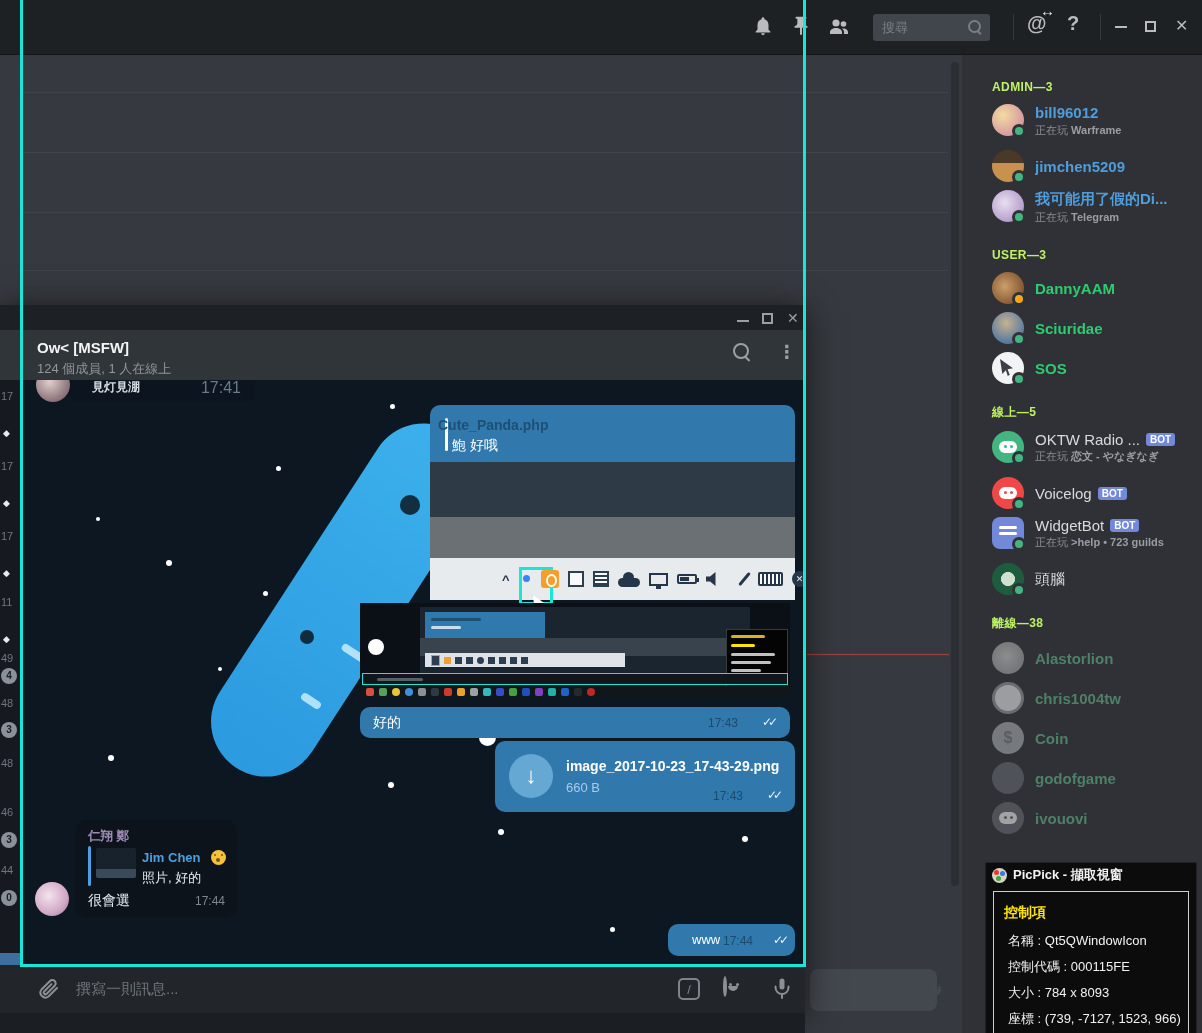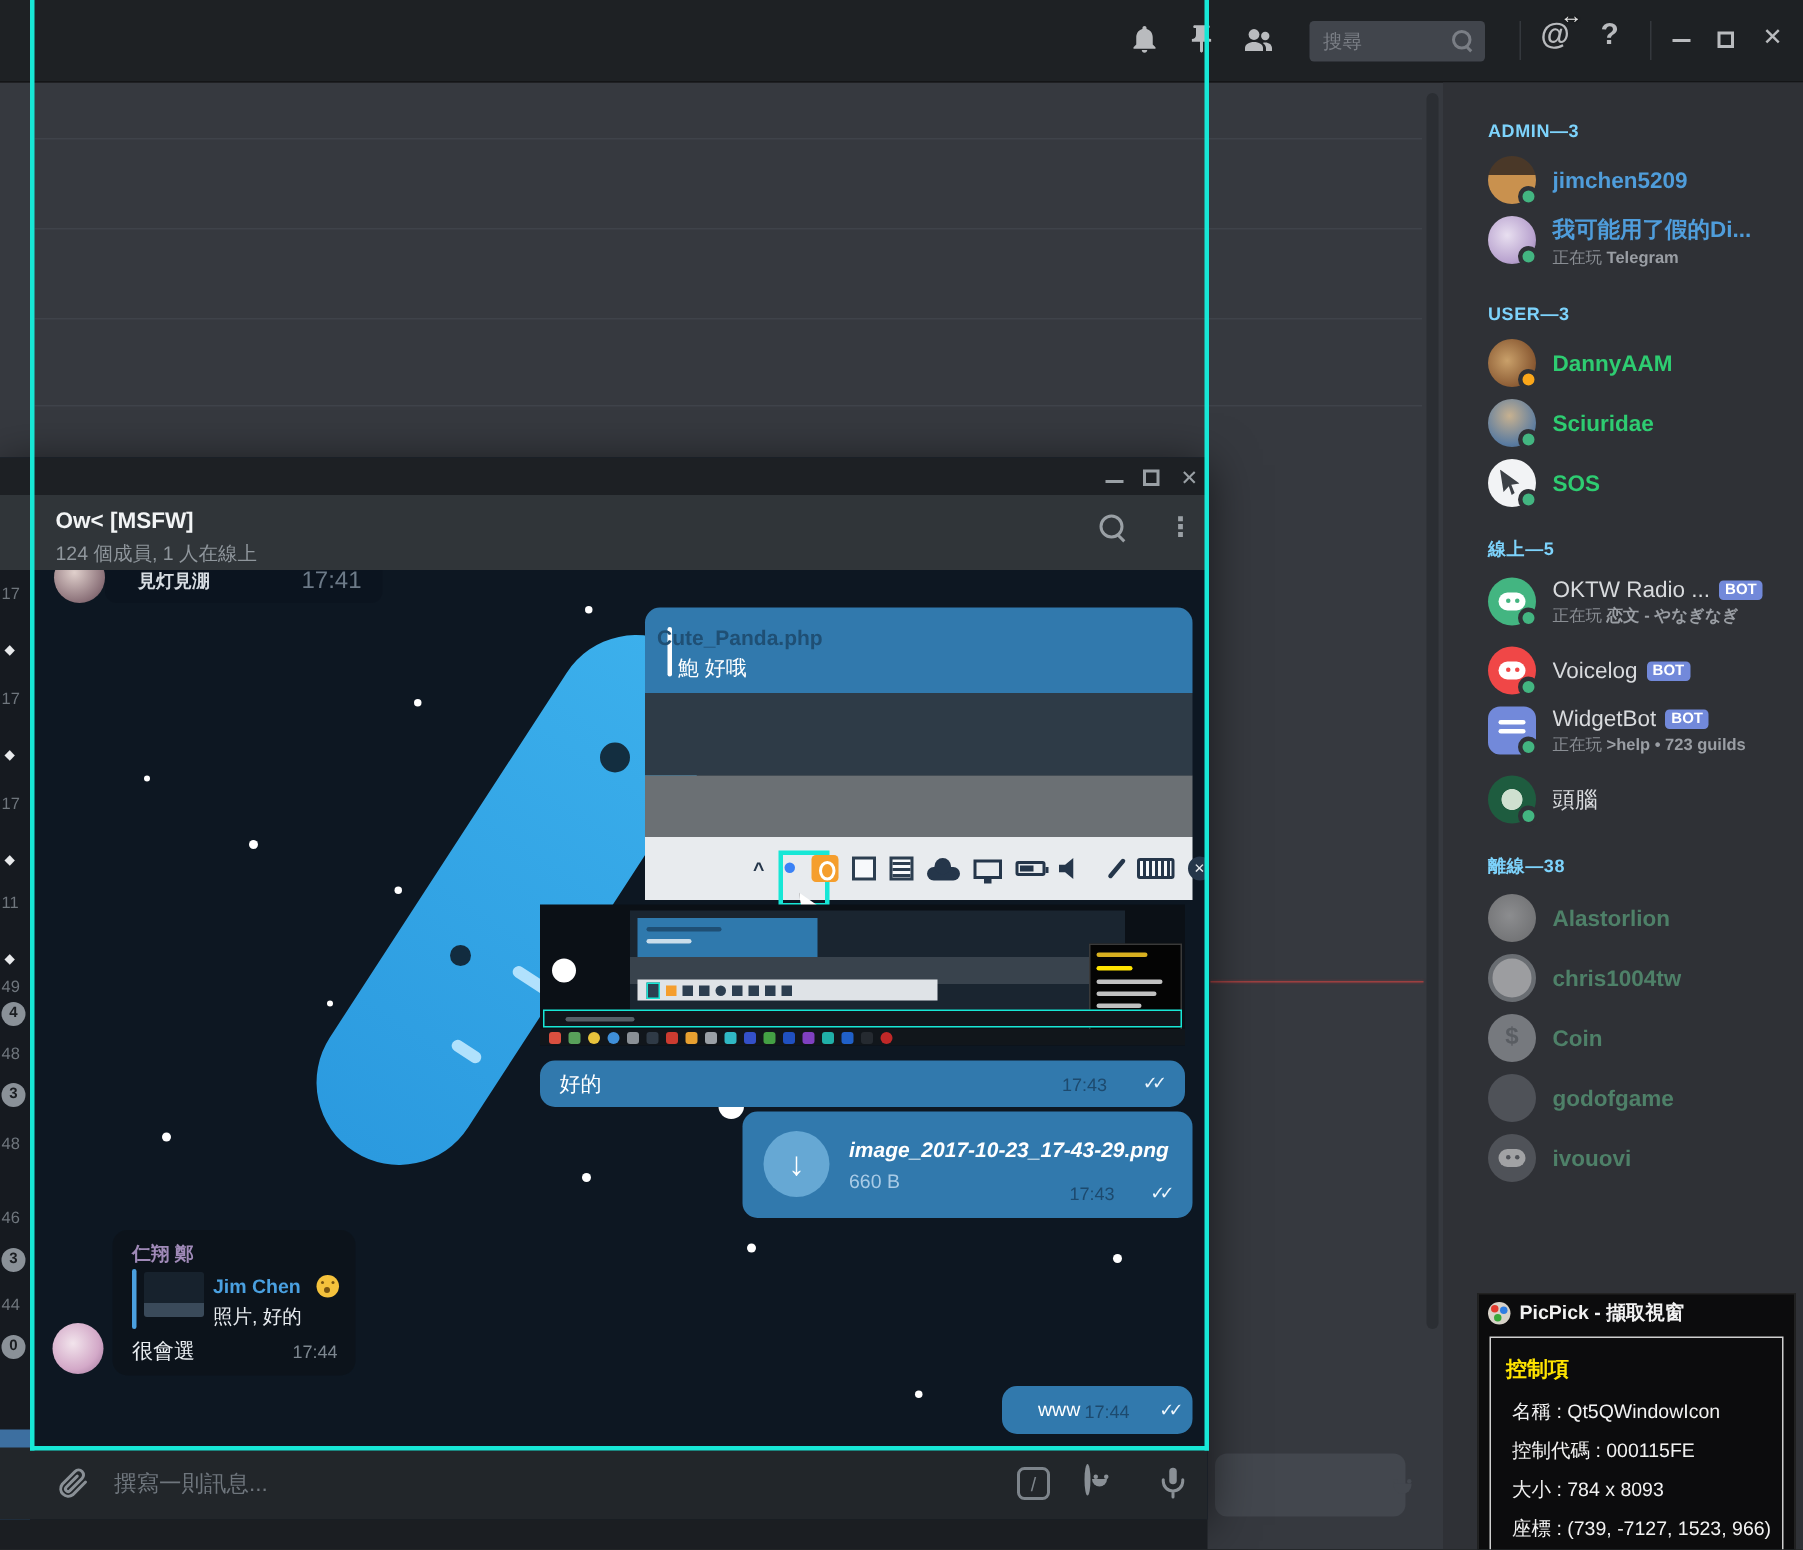--- a/index.html
+++ b/index.html
@@ -30,21 +30,21 @@
   .dc-input { position:absolute; left:810px; top:969px; width:127px; height:42px; background:#43474e; border-radius:8px; }
   .smiley { position:relative; width:20px; height:20px; border-radius:50%; background:#6d7177; }
   .smiley::before { content:""; position:absolute; left:4px; top:6px; width:3px; height:3px; background:#43474e; border-radius:50%; box-shadow:9px 0 0 #43474e; }
   .smiley::after { content:""; position:absolute; left:4px; top:9px; width:12px; height:7px; border-radius:0 0 12px 12px; background:#43474e; }
   .smiley.line { background:transparent; border:2px solid #8a9096; }
   .smiley.line::before { background:#8a9096; box-shadow:7px 0 0 #8a9096; left:4px; top:5px; }
   .smiley.line::after { background:#8a9096; left:3px; top:8px; width:10px; height:5px; }
 
   
   .members { position:absolute; left:962px; top:55px; width:240px; height:978px; background:#2f3136; padding:25px 0 0 0; z-index:6; }
-  .sec-head { margin:20px 0 10px 30px; color:#7dd3fc; font-size:12px; font-weight:bold; letter-spacing:.4px; }
+  .sec-head { margin:20px 0 10px 30px; color:#bef264; font-size:12px; font-weight:bold; letter-spacing:.4px; }
   .sec-head.first { margin-top:0; }
   .mrow { display:flex; align-items:center; padding-left:30px; margin-bottom:8px; height:32px; }
   .mrow.tall { height:38px; align-items:flex-start; }
   .av { position:relative; width:32px; height:32px; border-radius:50%; flex:0 0 32px; margin-right:11px; }
   .presence { position:absolute; right:-2px; bottom:-2px; width:14px; height:14px; border-radius:50%; border:3px solid #2f3136; background:#43b581; }
   .presence.idle { background:#faa61a; }
   .mname { font-size:15px; font-weight:600; white-space:nowrap; overflow:hidden; text-overflow:ellipsis; max-width:150px; }
   .blue .mname { color:#4f9ddb; }
   .green .mname { color:#2ecc71; }
   .plain .mname { color:#d8dadd; font-weight:500; }
@@ -216,20 +216,29 @@
   <div class="chat-sep" style="top:270px;"></div>
   <div class="red-line"></div>
   <div class="dc-scroll"></div>
   <div class="dc-input">
     <span class="abs" style="right:12px; top:11px;"><span class="smiley"></span></span>
   </div>
 
   <div class="members">
 
     <div class="sec-head first">ADMIN—3</div>
+    <div class="mrow tall blue">
+      <span class="av" style="background:radial-gradient(circle at 35% 35%,#f2dca0,#d89aa0 70%,#8a5a60);">
+          <span class="presence"></span>
+        </span>
+      <span>
+        <span class="mname">bill96012</span>
+        <div class="mstatus"><span>正在玩</span> <b>Warframe</b></div>
+      </span>
+    </div>
     <div class="mrow blue">
       <span class="av" style="background:linear-gradient(180deg,#4a3828 40%,#c9914e 40%);">
           <span class="presence"></span>
         </span>
       <span class="mname">jimchen5209</span>
     </div>
     <div class="mrow tall blue">
       <span class="av" style="background:radial-gradient(circle at 40% 40%,#e8dff0,#b9a3cf 65%,#7a6898);">
           <span class="presence"></span>
         </span>
@@ -473,21 +482,21 @@
     </div>
 
     <div class="bubble-out" style="left:360px; top:402px; width:430px; height:31px;">
       <span class="abs" style="left:13px; top:7px; font-size:14px;">好的</span>
       <span class="abs btime" style="right:52px; top:9px;">17:43</span>
       <span class="abs checks" style="right:16px; top:8px;"><span>✓</span><span>✓</span></span>
     </div>
 
     <div class="bubble-out" style="left:495px; top:436px; width:300px; height:71px;">
       <span class="dl-circle" style="left:14px; top:13px;"><span>↓</span></span>
-      <span class="abs" style="left:71px; top:17px; font-size:14px; font-weight:bold;font-style:italic;">image_2017-10-23_17-43-29.png</span>
+      <span class="abs" style="left:71px; top:17px; font-size:14px; font-weight:bold;">image_2017-10-23_17-43-29.png</span>
       <span class="abs" style="left:71px; top:39px; font-size:13px; color:#a9cbe6;">660 B</span>
       <span class="abs btime" style="right:52px; top:48px;">17:43</span>
       <span class="abs checks" style="right:16px; top:47px;"><span>✓</span><span>✓</span></span>
     </div>
 
     <span class="av-round" style="left:35px; top:577px; width:34px; height:34px; background:radial-gradient(circle at 40% 40%,#f2e4ec,#d3a9c8 60%,#9a6f96);"></span>
     <div class="bubble-in">
       <span class="abs" style="left:13px; top:8px; font-size:12.5px; font-weight:bold; color:#a08ab8;">仁翔 鄭</span>
       <span class="quote-bar" style="left:13px; top:26px; height:40px; background:#4aa0e0;"></span>
       <span class="thumb" style="left:21px; top:28px;"></span>

